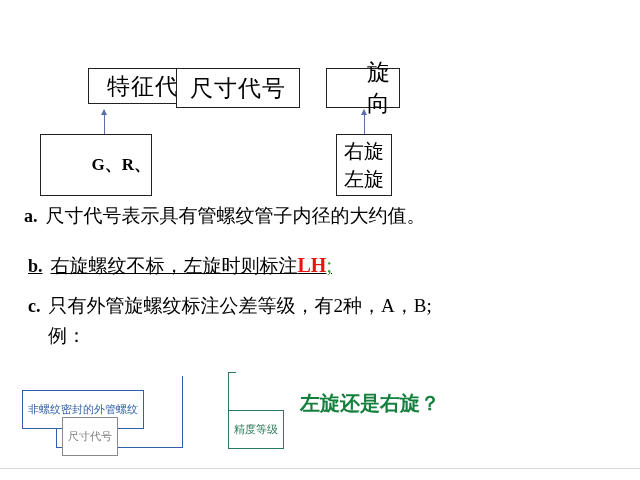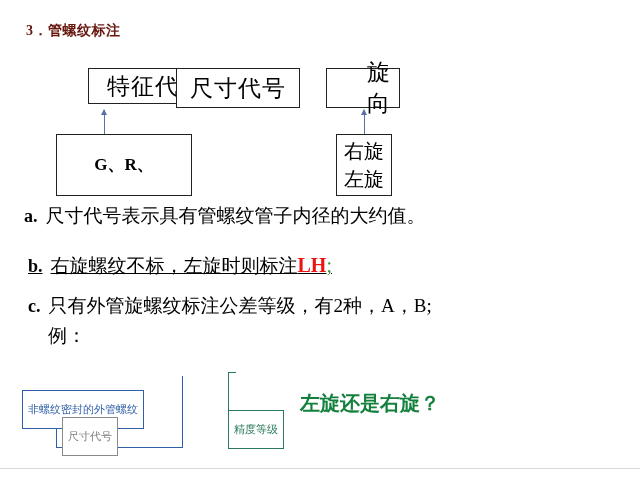--- a/index.html
+++ b/index.html
@@ -46,27 +46,28 @@
   .box-title {
     font-size: 23px;
     font-family: "Liberation Serif", serif;
     letter-spacing: 1px;
   }
   #box-feature { left: 52px;  top: 68px;  width: 134px; height: 36px; margin-left: 36px; }
   #box-size    { left: 176px; top: 68px;  width: 124px; height: 40px; }
   #box-dir     { left: 326px; top: 68px;  width: 74px;  height: 40px; padding-left: 40px; }
 
   #box-gr {
-    left: 56px; top: 134px; width: 136px; height: 62px;
+    left: 40px; top: 134px; width: 112px; height: 62px;
     flex-direction: column;
     justify-content: center;
     font-family: "Liberation Serif", serif;
     font-weight: bold;
     font-size: 17px;
     line-height: 1.35;
+    align-items: flex-end;
   }
   #box-gr .line { display: block; }
 
   #box-lr {
     left: 336px; top: 134px; width: 56px; height: 62px;
     flex-direction: column;
     justify-content: center;
     font-size: 20px;
     line-height: 1.4;
   }
@@ -180,21 +181,20 @@
     width: 640px;
     height: 1px;
     background: #d9d9d9;
   }
 </style>
 </head>
 <body>
 
 <div class="slide">
 
-  <div class="heading">3．管螺纹标注</div>
 
   <div class="box" id="box-feature">
     <span class="box-title">特征代号</span>
   </div>
   <div class="box" id="box-size">
     <span class="box-title">尺寸代号</span>
   </div>
   <div class="box" id="box-dir">
     <span class="box-title">旋向</span>
   </div>

